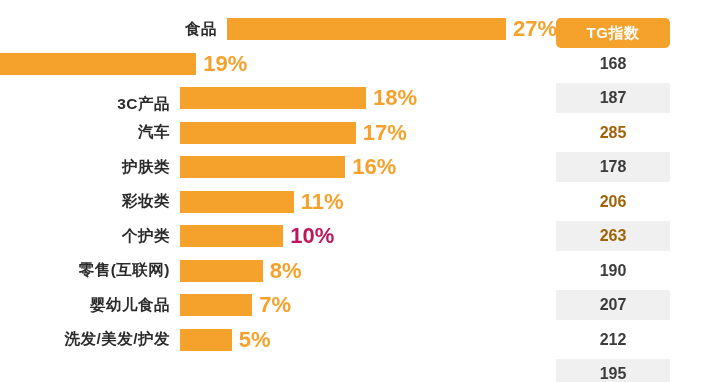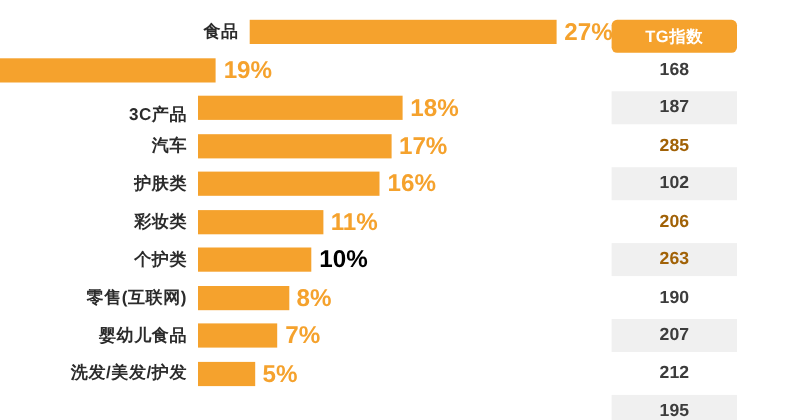--- a/index.html
+++ b/index.html
@@ -147,21 +147,21 @@
         <div class="row-label">彩妆类</div>
         <div class="bar-wrap">
           <div class="bar" style="width: 113.667px; background: rgb(245, 162, 45);"></div>
           <div class="bar-value" style="color: rgb(245, 162, 45);">11%</div>
         </div>
       </div>
       <div class="row" style="top: 219px;">
         <div class="row-label">个护类</div>
         <div class="bar-wrap">
           <div class="bar" style="width: 103.333px; background: rgb(245, 162, 45);"></div>
-          <div class="bar-value" style="color: #000000;">10%</div>
+          <div class="bar-value" style="color: #be185d;">10%</div>
         </div>
       </div>
       <div class="row" style="top: 253.5px;">
         <div class="row-label">零售(互联网)</div>
         <div class="bar-wrap">
           <div class="bar" style="width: 82.6667px; background: rgb(245, 162, 45);"></div>
           <div class="bar-value" style="color: rgb(245, 162, 45);">8%</div>
         </div>
       </div>
       <div class="row" style="top: 288px;">
@@ -178,21 +178,21 @@
           <div class="bar-value" style="color: rgb(245, 162, 45);">5%</div>
         </div>
       </div>
     </div>
 
   <div class="tg-panel" id="tg-panel">
     <div class="tg-cell tg-header" style="top:18px;">TG指数</div>
   <div class="tg-cell plain" style="top: 48.5px;">168</div>
       <div class="tg-cell shade" style="top: 83px;">187</div>
       <div class="tg-cell plain hot" style="top: 117.5px;">285</div>
-      <div class="tg-cell shade" style="top: 152px;">102</div>
+      <div class="tg-cell shade" style="top: 152px;">178</div>
       <div class="tg-cell plain hot" style="top: 186.5px;">206</div>
       <div class="tg-cell shade hot" style="top: 221px;">263</div>
       <div class="tg-cell plain" style="top: 255.5px;">190</div>
       <div class="tg-cell shade" style="top: 290px;">207</div>
       <div class="tg-cell plain" style="top: 324.5px;">212</div>
       <div class="tg-cell shade" style="top: 359px;">195</div>
     </div>
 
 </div>
 

